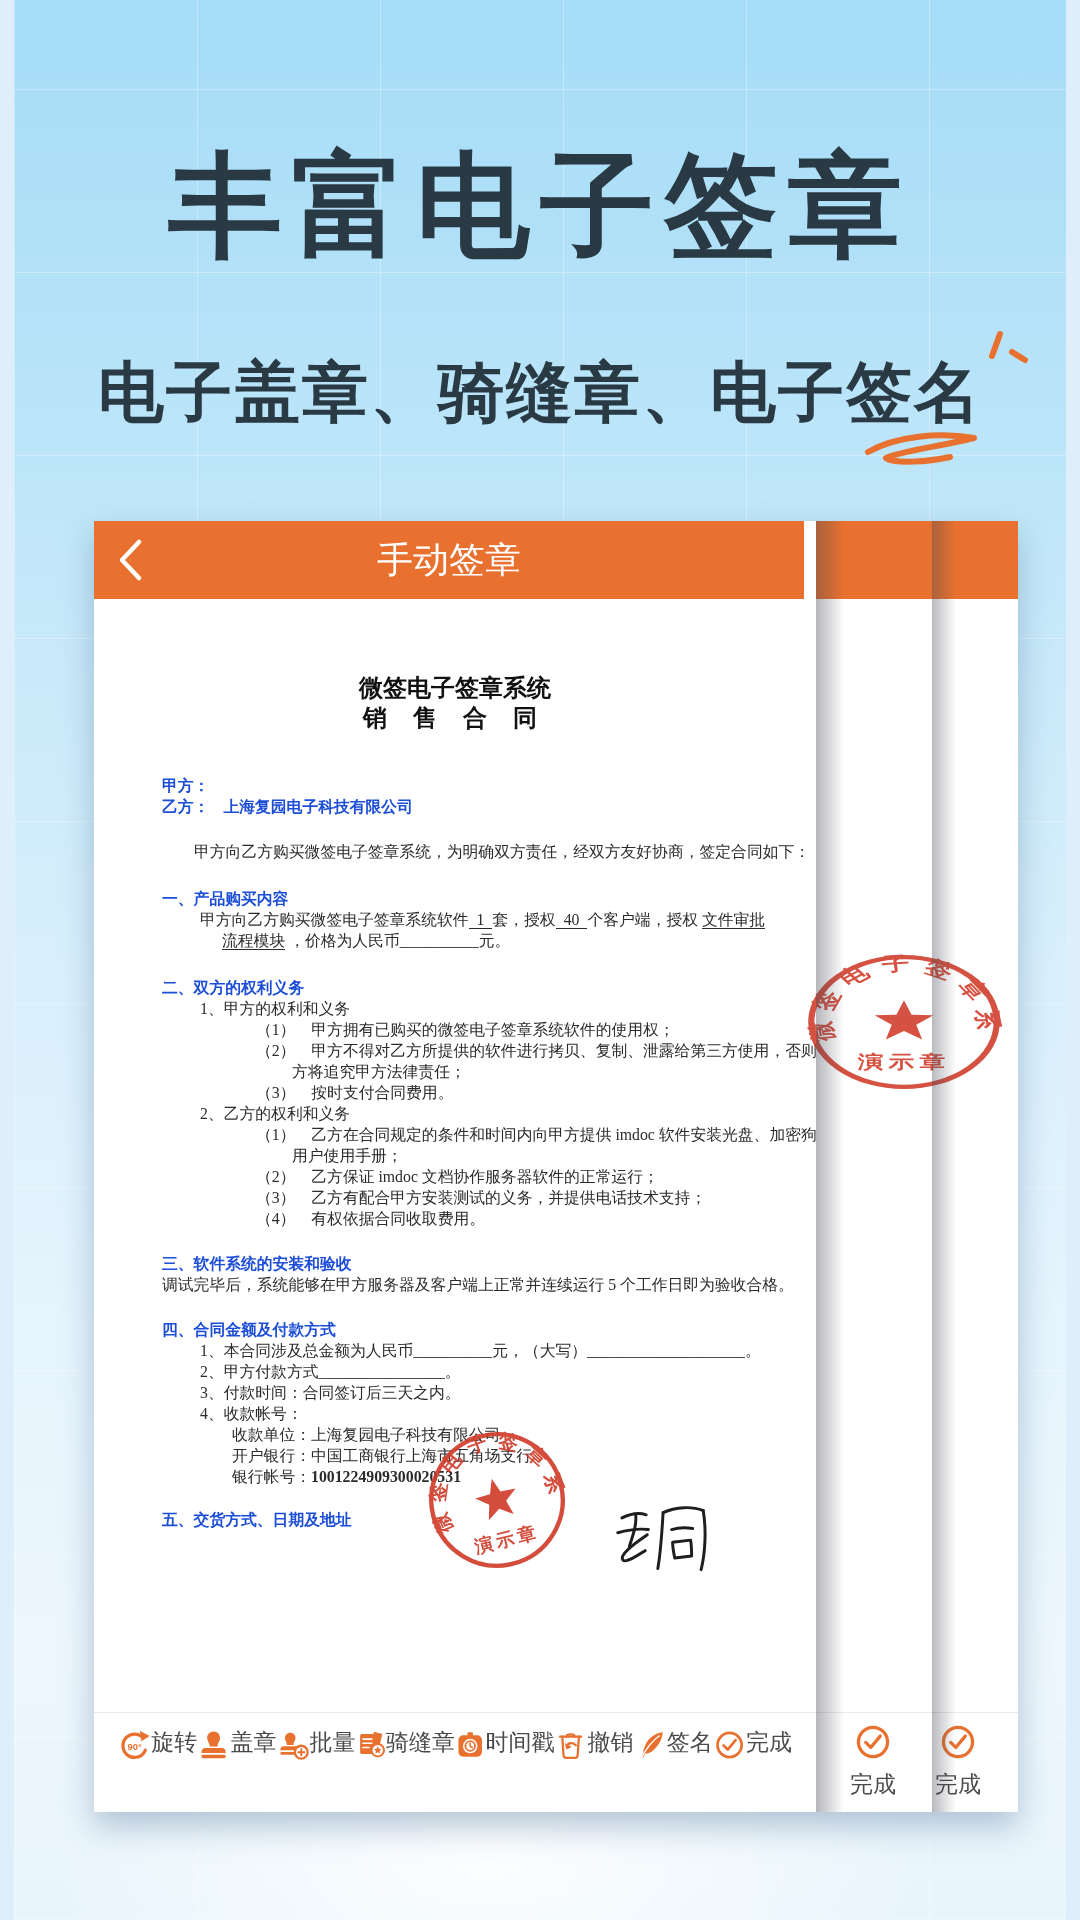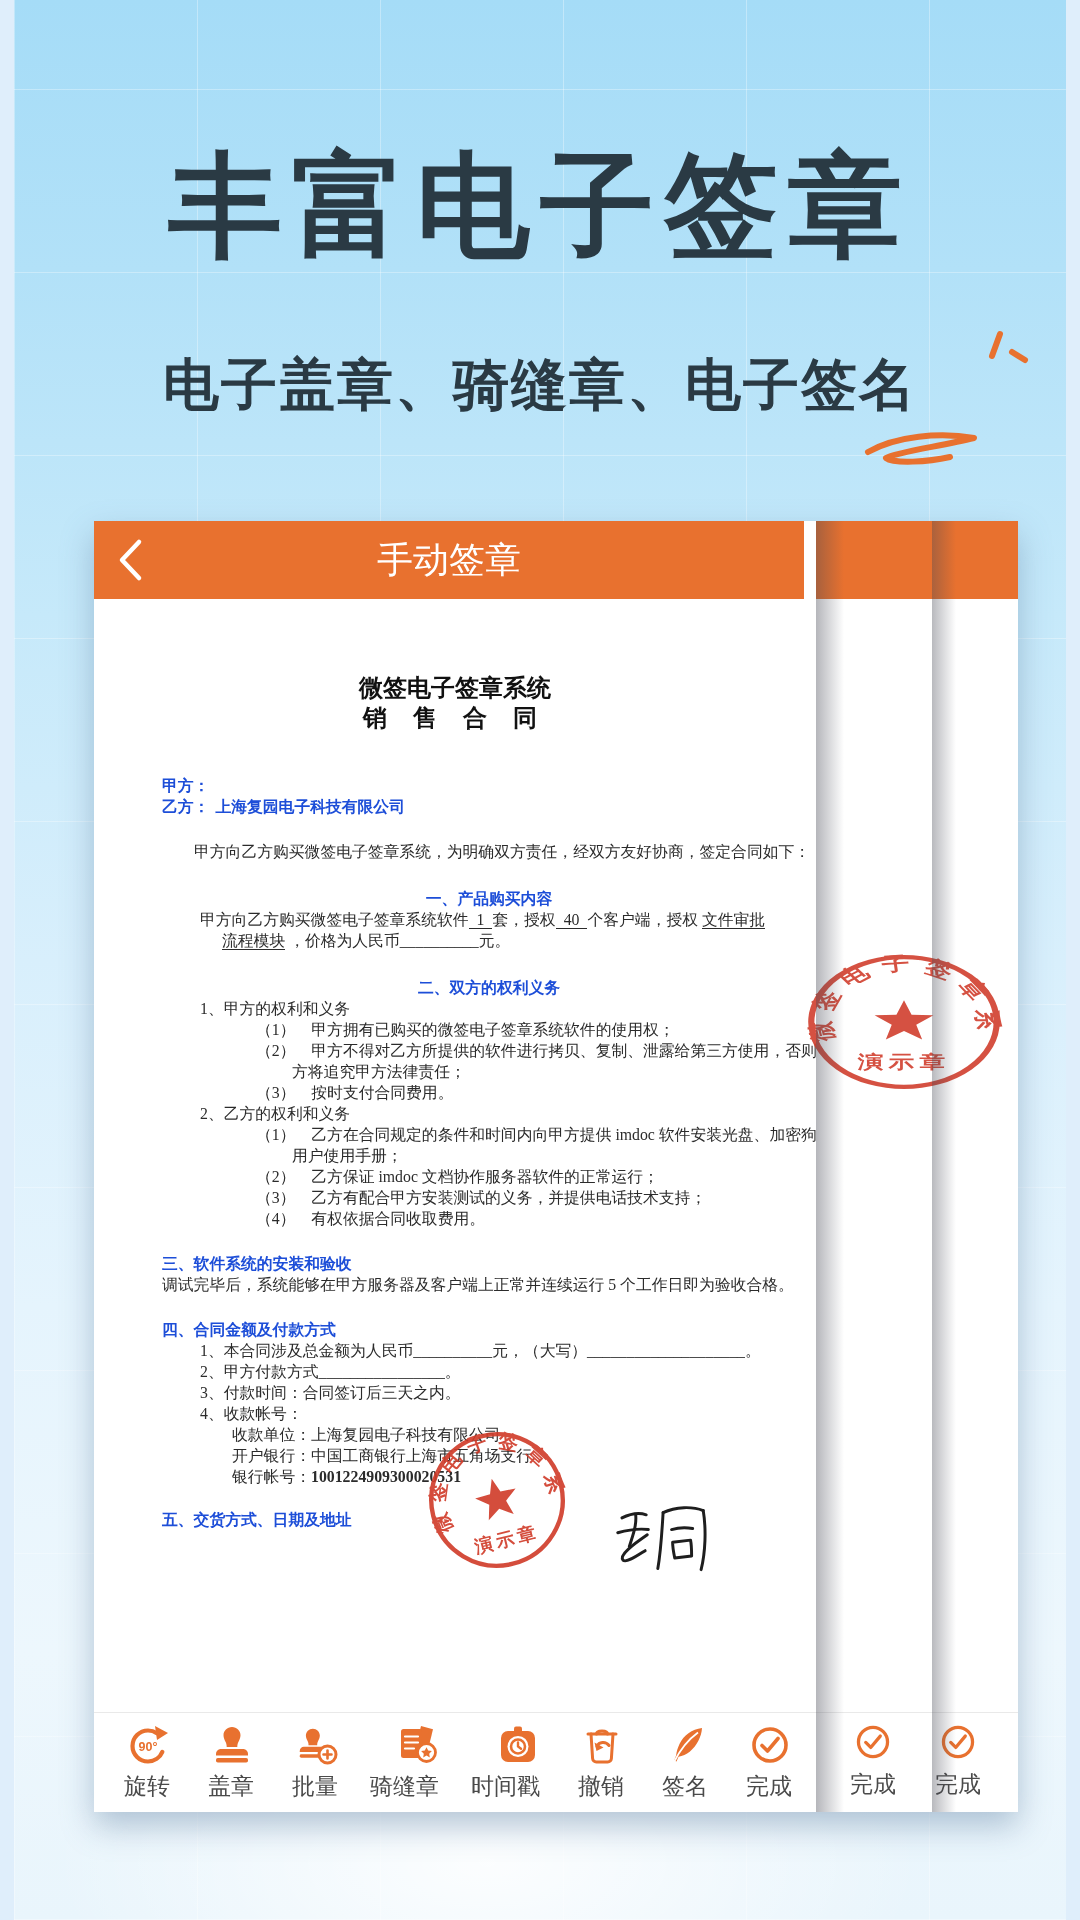--- a/index.html
+++ b/index.html
@@ -8,21 +8,21 @@
     background:
       radial-gradient(ellipse 620px 300px at 45% 97%, rgba(255,255,255,.85), rgba(255,255,255,0) 70%),
       repeating-linear-gradient(90deg, rgba(255,255,255,.32) 0 1px, transparent 1px 183px),
       repeating-linear-gradient(0deg, rgba(255,255,255,.32) 0 1px, transparent 1px 183px),
       linear-gradient(180deg,#a5dcf7 0%,#b2e1f8 14%,#c6e9fa 32%,#d8effc 50%,#e5f4fd 68%,#edf7fd 86%,#e9f5fc 100%);
   }
   
   .hero-title{position:absolute;left:0;right:0;top:146px;text-align:center;
     font-size:114px;font-weight:900;letter-spacing:10px;color:#2a3a44;line-height:1.05;}
   .hero-sub{position:absolute;left:0;right:0;top:348px;text-align:center;
-    font-size:56px;font-weight:700;letter-spacing:2px;color:#2a3a44;}
+    font-size:66px;font-weight:700;letter-spacing:2px;color:#2a3a44;}
   .deco{position:absolute;}
   .deco svg{width:100%;height:100%;display:block;}
   .deco-sparkle{left:972px;top:330px;width:44px;height:42px;}
   .deco-swoosh{left:848px;top:428px;width:124px;height:50px;}
 
   
   .phone-stack{position:absolute;left:80px;top:521px;width:924px;height:1291px;
     box-shadow:0 14px 30px rgba(100,130,165,.45);}
   .sheet{position:absolute;top:0;height:100%;background:#fff;}
   .sheet .hdr-strip{position:absolute;top:0;left:0;right:0;height:78px;background:#e8712f;}
@@ -43,21 +43,21 @@
 
   
   .doc{position:absolute;top:78px;left:0;width:722px;height:1113px;overflow:hidden;
     padding:74px 0 0 68px;box-sizing:border-box;color:#2b2b2b;
     font-family:"Liberation Serif","DejaVu Serif",serif;font-size:15.8px;}
   .doc p{margin:0;line-height:21px;white-space:nowrap;}
   .t-center{margin-left:-68px !important;width:722px;text-align:center;font-weight:bold;
     font-size:24px !important;line-height:30px !important;color:#111;}
   .t-center.second{letter-spacing:10px;}
   .g42{margin-top:42px !important;} .g24{margin-top:24px !important;}
-  .g26{margin-top:26px !important;text-align:center;} .g22{margin-top:22px !important;}
+  .g26{margin-top:26px !important;} .g22{margin-top:22px !important;}
   .bold{font-weight:bold;color:#1d4ed8;}
   .ind{ text-indent:32px;}
   .m38{margin-left:38px !important;} .m60{margin-left:60px !important;}
   .m94{margin-left:94px !important;} .m130{margin-left:130px !important;}
   .m70{margin-left:70px !important;}
   .u{border-bottom:1.5px solid #2b2b2b;padding:0 8px;}
   .u2{border-bottom:1.5px solid #2b2b2b;}
   .acct{font-weight:600;}
 
   
@@ -65,21 +65,21 @@
   .stamp svg{width:100%;height:100%;display:block;}
   .stamp-seam{left:707px;top:398px;width:206px;height:206px;transform:scaleY(.70);opacity:.88;z-index:5;}
   .stamp-low{left:330px;top:906px;width:146px;height:146px;transform:rotate(-14deg);opacity:.9;z-index:4;}
   .signature{position:absolute;left:513px;top:979px;width:108px;height:76px;z-index:4;}
   .signature svg{width:100%;height:100%;}
 
   
   .toolbar{position:absolute;left:0;right:0;top:1191px;height:100px;background:#fff;
     border-top:1px solid #e9e9e9;display:flex;justify-content:space-between;
     align-items:flex-start;padding:10px 24px 0;box-sizing:border-box;z-index:4;}
-  .tool{display:flex;flex-direction:column;align-items:flex-end;cursor:pointer;min-width:52px;}
+  .tool{display:flex;align-items:flex-start;cursor:pointer;min-width:52px;}
   .tool .ic{width:44px;height:44px;}
   .tool .ic svg{width:100%;height:100%;display:block;}
   .tool .lb{margin-top:6px;font-size:23px;color:#4a4a4a;line-height:26px;white-space:nowrap;}
   .mini-done{position:absolute;top:1201px;display:flex;flex-direction:column;align-items:center;cursor:pointer;}
   .mini-done .ic{width:40px;height:40px;}
   .mini-done .ic svg{width:100%;height:100%;}
   .mini-done .lb{margin-top:7px;font-size:23px;color:#4a4a4a;white-space:nowrap;}
 </style>
 </head>
 <body>
@@ -140,21 +140,21 @@
             </svg>
         </div>
         <div class="title">手动签章</div>
       </div>
 
       <div class="doc">
         <p class="t-center">微签电子签章系统</p>
         <p class="t-center second" style="">销 售 合 同</p>
 
         <p class="bold g42">甲方：</p>
-        <p><span class="bold">乙方：</span><span class="bold" style="margin-left:6px;">上海复园电子科技有限公司</span></p>
+        <p><span class="bold">乙方：</span><span class="bold" style="margin-left:14px;">上海复园电子科技有限公司</span></p>
 
         <p class="ind g24">甲方向乙方购买微签电子签章系统，为明确双方责任，经双方友好协商，签定合同如下：</p>
 
         <p class="bold g26">一、产品购买内容</p>
         <p class="m38"><span>甲方向乙方购买微签电子签章系统软件</span><span class="u">1</span><span>套，授权</span><span class="u">40</span><span>个客户端，授权 </span><span class="u2">文件审批</span></p>
         <p class="m60"><span class="u2">流程模块</span><span> ，价格为人民币</span><span>__________</span><span>元。</span></p>
 
         <p class="bold g26">二、双方的权利义务</p>
         <p class="m38">1、甲方的权利和义务</p>
         <p class="m94">（1）　甲方拥有已购买的微签电子签章系统软件的使用权；</p>

